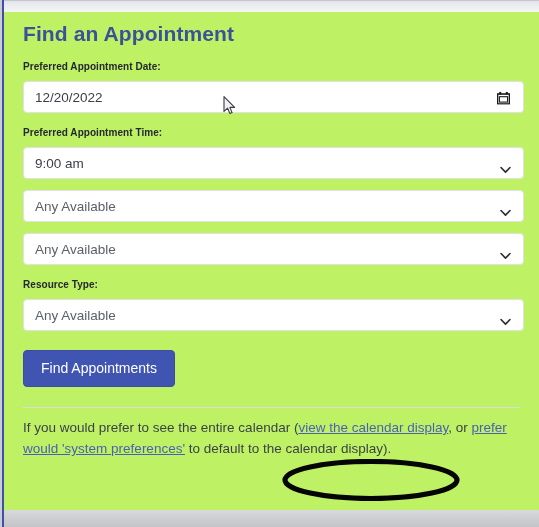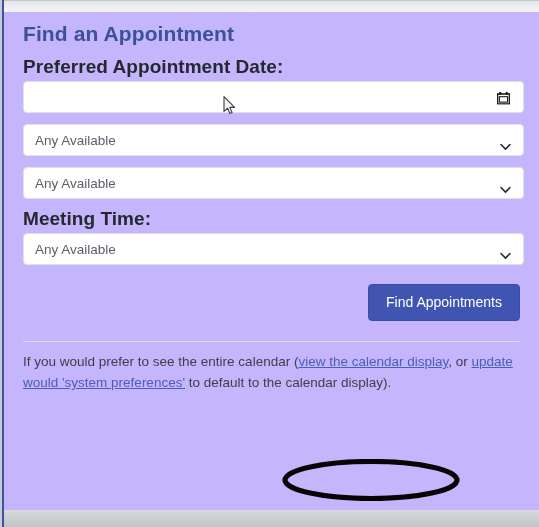--- a/index.html
+++ b/index.html
@@ -59,36 +59,36 @@
     height: 17px;
     background: linear-gradient(#d7d9dc, #c2c4c8);
   }
 
   
   #content {
     position: absolute;
     left: 4px; top: 12px; right: 0; bottom: 17px;
     padding: 0 19px 16px 19px;
     box-sizing: border-box;
-    background: #c4b5fd;
+    background: #bef264;
   }
 
   #page-title {
     margin: 9px 0 0 0;
     font-size: 21px;
     line-height: 26px;
     font-weight: 600;
     color: #3b5199;
     letter-spacing: 0.1px;
   }
 
   .field-group { margin-top: 11px; }
 
   .field-label {
-    font-size: 19px;
+    font-size: 10px;
     line-height: 17px;
     font-weight: bold;
     color: #25282e;
     margin-bottom: 6px;
     letter-spacing: 0.05px;
   }
 
   
   .control {
     position: relative;
@@ -127,21 +127,21 @@
     top: 50%;
     transform: translateY(-50%);
     width: 11px;
     height: 7px;
   }
 
   
   #submit-row {
     margin-top: 19px;
     display: flex;
-    justify-content: flex-end;
+    justify-content: flex-start;
   }
   #find-appointments-button {
     font-family: "Liberation Sans", sans-serif;
     font-size: 14px;
     color: #ffffff;
     background: #4054b2;
     border: 1px solid #3a4ca4;
     border-radius: 4px;
     padding: 9px 17px 10px 17px;
     cursor: pointer;
@@ -197,31 +197,43 @@
   <div id="top-band-hair"></div>
   <div id="bottom-band"></div>
 
   <div id="content">
 
     <h1 id="page-title">Find an Appointment</h1>
 
     <div class="field-group">
       <div class="field-label">Preferred Appointment Date:</div>
       <div class="control">
+        <span class="control-text">12/20/2022</span>
         <span class="calendar-glyph">
           <svg width="13" height="13" viewBox="0 0 13 13">
             <rect x="0.5" y="2.5" width="12" height="10" fill="#ffffff" stroke="#1b1b1b" stroke-width="1.6"></rect>
             <rect x="2.2" y="0.4" width="2.0" height="2.6" fill="#1b1b1b"></rect>
             <rect x="8.8" y="0.4" width="2.0" height="2.6" fill="#1b1b1b"></rect>
             <rect x="2.4" y="5.2" width="8.2" height="5.4" fill="#ffffff" stroke="#1b1b1b" stroke-width="1.1"></rect>
           </svg>
         </span>
       </div>
     </div>
 
+    <div class="field-group">
+      <div class="field-label">Preferred Appointment Time:</div>
+      <div class="control">
+        <span class="control-text">9:00 am</span>
+        <span class="chevron">
+          <svg width="11" height="7" viewBox="0 0 11 7">
+            <path d="M1 1 L5.5 5.6 L10 1" fill="none" stroke="#2b2f36" stroke-width="1.6" stroke-linecap="round" stroke-linejoin="round"></path>
+          </svg>
+        </span>
+      </div>
+    </div>
 
     <div class="field-group">
       <div class="control">
         <span class="control-text muted">Any Available</span>
         <span class="chevron">
           <svg width="11" height="7" viewBox="0 0 11 7">
             <path d="M1 1 L5.5 5.6 L10 1" fill="none" stroke="#2b2f36" stroke-width="1.6" stroke-linecap="round" stroke-linejoin="round"></path>
           </svg>
         </span>
       </div>
@@ -232,38 +244,38 @@
         <span class="control-text muted">Any Available</span>
         <span class="chevron">
           <svg width="11" height="7" viewBox="0 0 11 7">
             <path d="M1 1 L5.5 5.6 L10 1" fill="none" stroke="#2b2f36" stroke-width="1.6" stroke-linecap="round" stroke-linejoin="round"></path>
           </svg>
         </span>
       </div>
     </div>
 
     <div class="field-group">
-      <div class="field-label">Meeting Time:</div>
+      <div class="field-label">Resource Type:</div>
       <div class="control">
         <span class="control-text muted">Any Available</span>
         <span class="chevron">
           <svg width="11" height="7" viewBox="0 0 11 7">
             <path d="M1 1 L5.5 5.6 L10 1" fill="none" stroke="#2b2f36" stroke-width="1.6" stroke-linecap="round" stroke-linejoin="round"></path>
           </svg>
         </span>
       </div>
     </div>
 
     <div id="submit-row">
       <button id="find-appointments-button">Find Appointments</button>
     </div>
 
     <div id="footer-rule"></div>
 
-    <p id="footer-note"><span>If you would prefer to see the entire calendar (</span><a href="#">view the calendar display</a><span>, or </span><a href="#">update</a> <a href="#">would 'system preferences'</a><span> to default to the calendar display).</span></p>
+    <p id="footer-note"><span>If you would prefer to see the entire calendar (</span><a href="#">view the calendar display</a><span>, or </span><a href="#">prefer</a> <a href="#">would 'system preferences'</a><span> to default to the calendar display).</span></p>
 
   </div>
 
   <div id="annotation-ellipse">
     <svg width="178" height="42" viewBox="0 0 178 42">
       <ellipse cx="89" cy="21" rx="86" ry="18.5" fill="none" stroke="#050505" stroke-width="5.2"></ellipse>
     </svg>
   </div>
 
   <div id="mouse-cursor">

